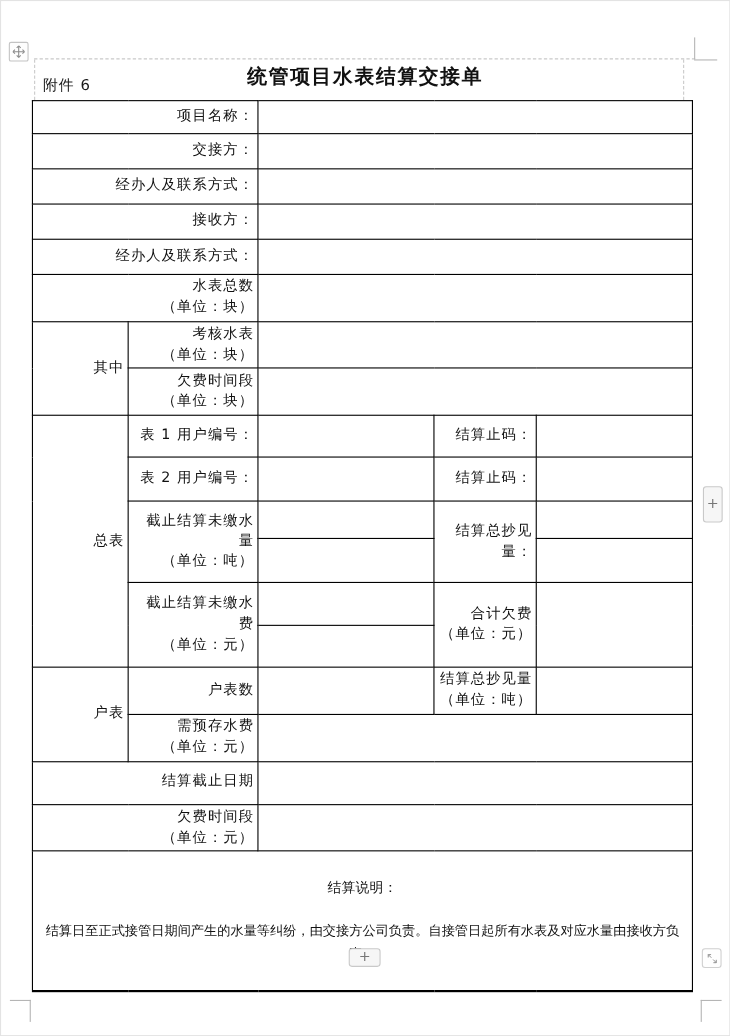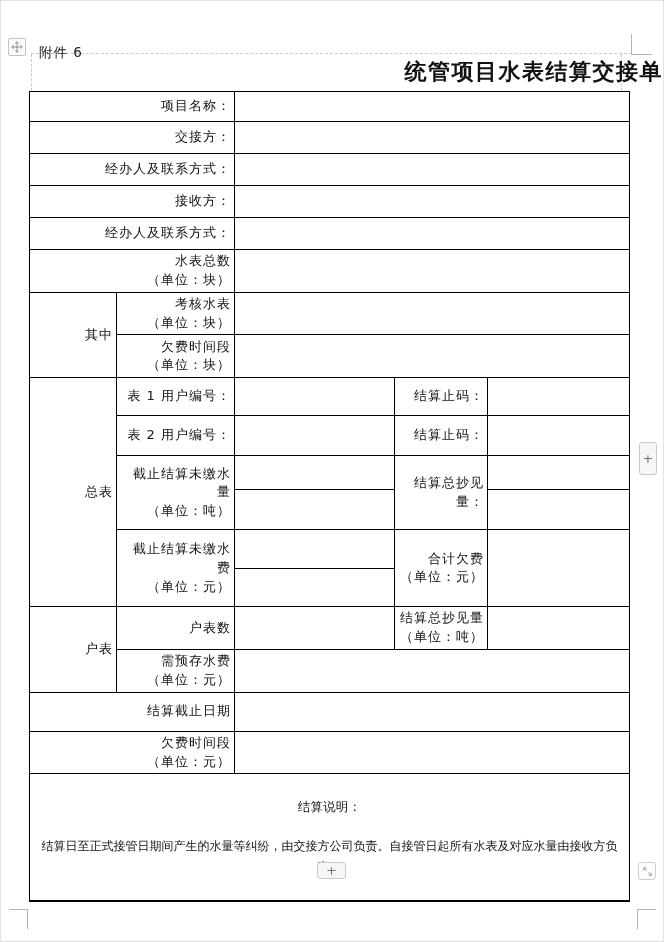--- a/index.html
+++ b/index.html
@@ -35,26 +35,26 @@
     position:absolute; left:8px; top:908px; width:19px; height:20px;
     border-top:1px solid #b5b5b5; border-right:1px solid #b5b5b5;
   }
   .corner-br {
     position:absolute; left:636px; top:908px; width:19px; height:20px;
     border-top:1px solid #b5b5b5; border-left:1px solid #b5b5b5;
   }
 
   
   .attachment {
-    position:absolute; left:38px; top:43px;
+    position:absolute; left:38px; top:68px;
     font-size:13.5px; color:#1a1a1a; letter-spacing:1px;
   }
   .doc-title {
     position:absolute; left:0; top:56px; width:100%;
-    text-align:right; font-size:22px; font-weight:700;
+    text-align:center; font-size:18px; font-weight:700;
     color:#111; letter-spacing:1.5px;
   }
 
   
   table.meter-table {
     position:absolute; left:28px; top:90px; width:600px;
     border-collapse:collapse; table-layout:fixed;
     border:1px solid #000; border-bottom:2px solid #000;
   }
   .meter-table td {

